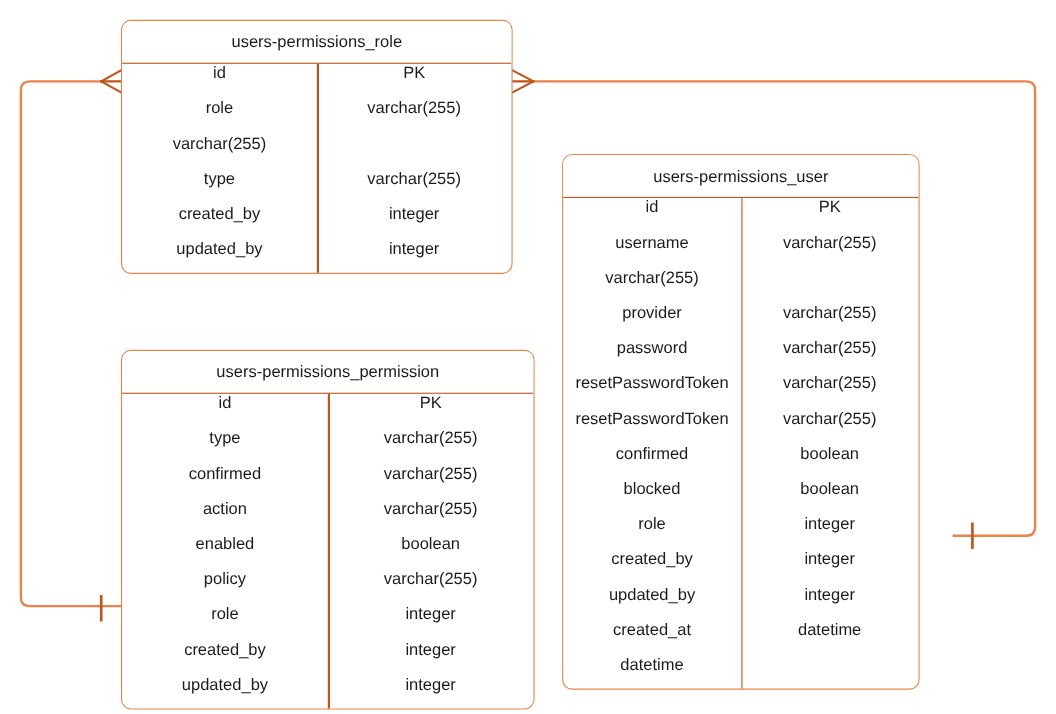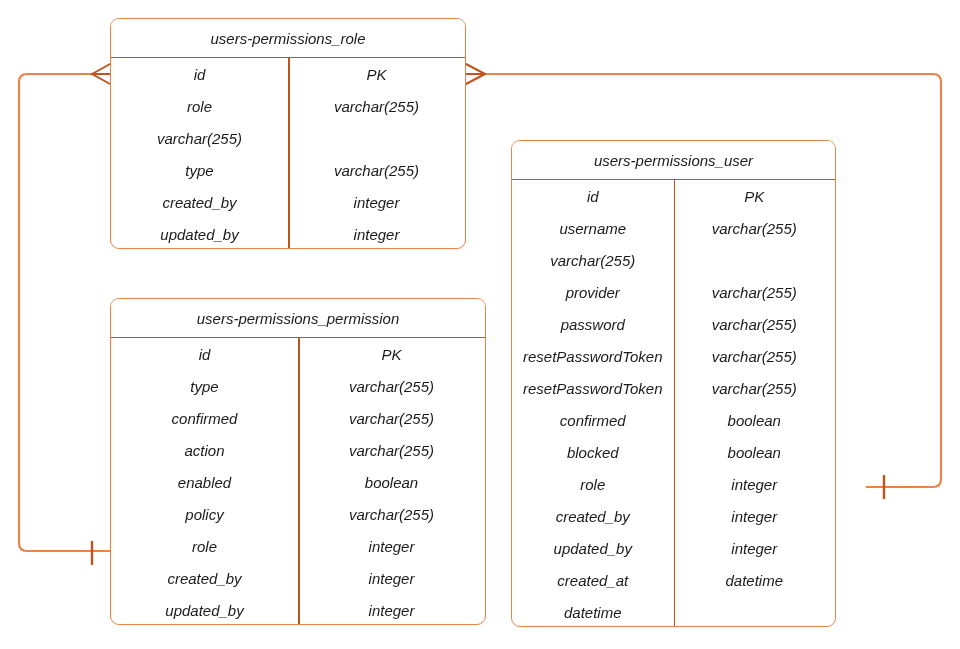--- a/index.html
+++ b/index.html
@@ -2,21 +2,21 @@
 <html><head>
 <meta charset="utf-8">
 <style>
   * { box-sizing: border-box; margin: 0; padding: 0; }
   html, body {
     width: 960px; height: 649px;
     background: #ffffff;
     font-family: "Liberation Sans", sans-serif;
     overflow: hidden;
   }
-  #canvas { position: relative; width: 960px; height: 649px; font-style: italic; }
+  #canvas { position: relative; width: 960px; height: 649px; }
 
   svg.connectors {
     position: absolute; left: 0; top: 0;
     width: 960px; height: 649px;
     pointer-events: none;
   }
 
   .entity {
     position: absolute;
     background: #ffffff;
@@ -39,21 +39,21 @@
   .fields::after {
     content: "";
     position: absolute;
     top: 0; bottom: 0;
     left: 50%;
     width: 1.6px;
     background: #c1531d;
   }
   .field-row {
     display: flex;
-    align-items: center;
+    align-items: flex-start;
     height: 32px;
   }
   .field-name, .field-type {
     width: 50%;
     text-align: center;
     font-size: 15px;
     color: #1b1b1b;
     white-space: nowrap;
     overflow: hidden;
   }
@@ -108,21 +108,21 @@
           <div class="field-row">
             <div class="field-name">created_by</div>
             <div class="field-type">integer</div>
           </div>
           <div class="field-row">
             <div class="field-name">updated_by</div>
             <div class="field-type">integer</div>
           </div>
         </div>
       </div>
-      <div class="entity" style="left: 110px; top: 298px; width: 376px; height: 327px;">
+      <div class="entity" style="left: 110px; top: 318px; width: 376px; height: 327px;">
         <div class="entity-title" style="height: 39px;">users-permissions_permission</div>
         <div class="fields">
           <div class="field-row">
             <div class="field-name">id</div>
             <div class="field-type">PK</div>
           </div>
           <div class="field-row">
             <div class="field-name">type</div>
             <div class="field-type">varchar(255)</div>
           </div>

